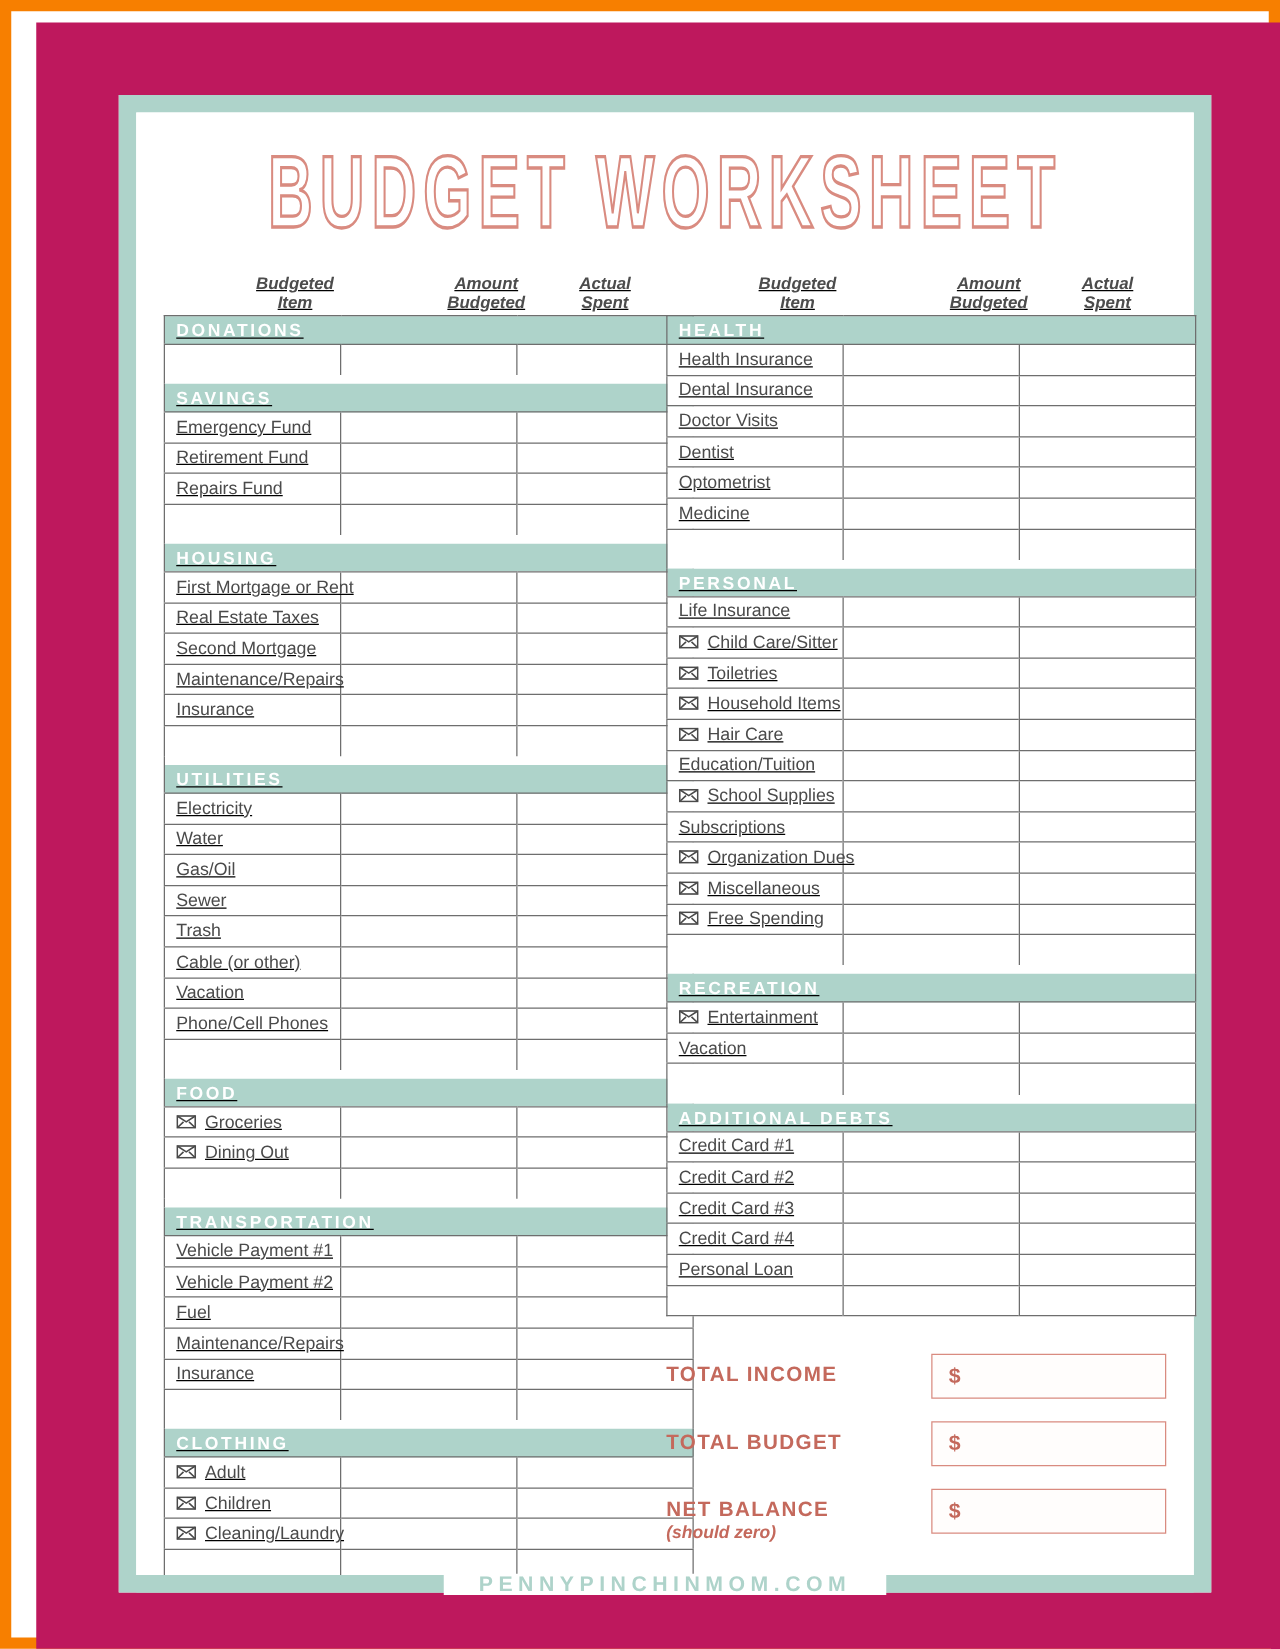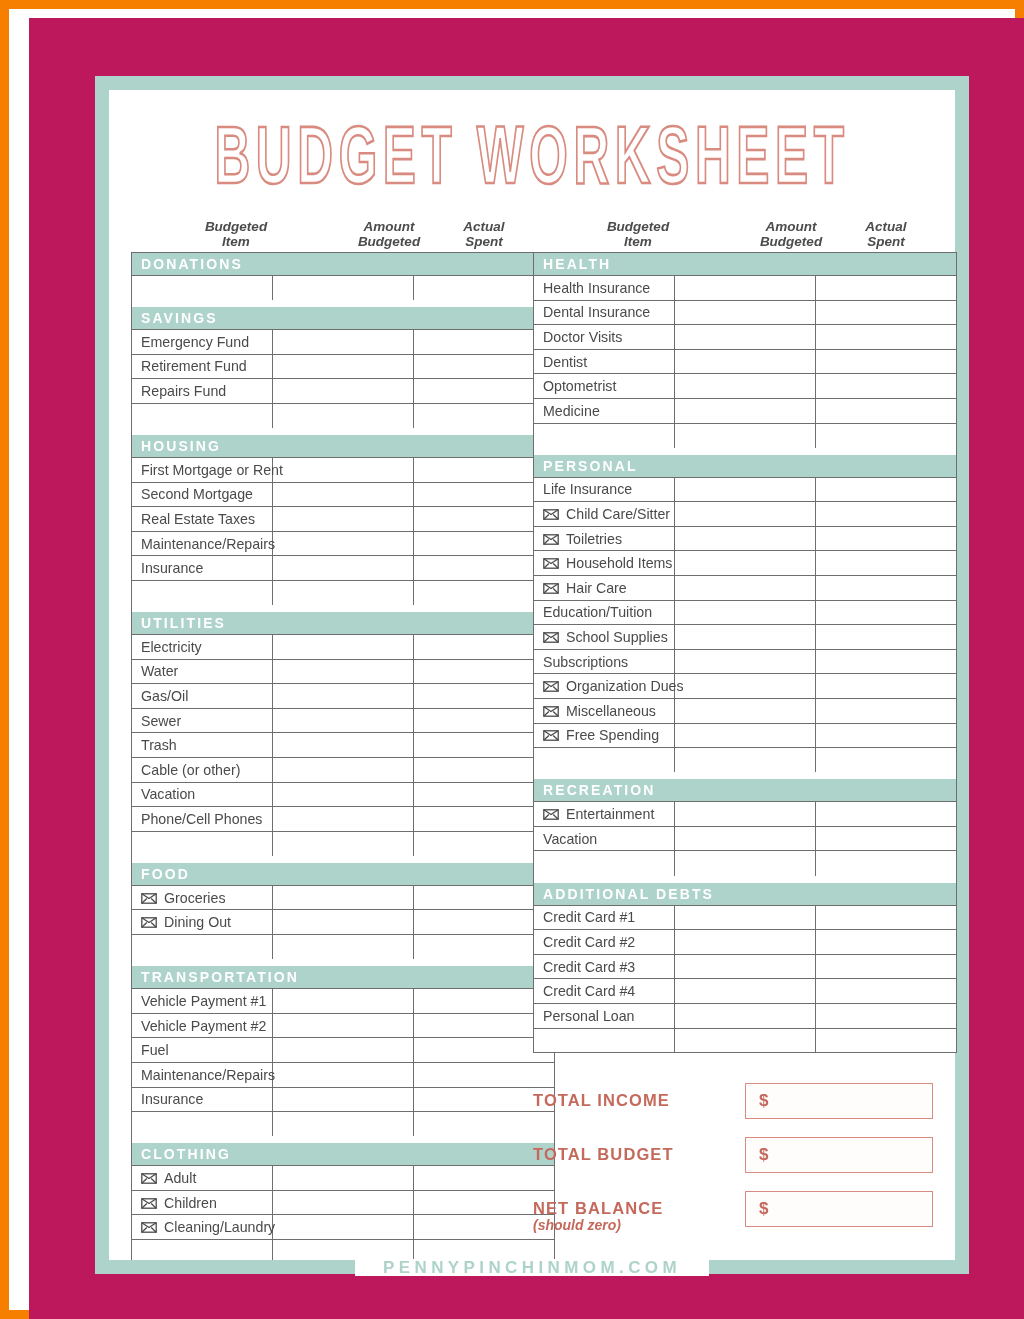--- a/index.html
+++ b/index.html
@@ -65,21 +65,21 @@
 
   
   #columns {
     position: absolute;
     left: 0; top: 118px;
     width: 100%;
     display: flex;
     justify-content: space-between;
     padding: 0 22px;
   }
-  .col { width: 400px; }
+  .col { width: 400px; text-decoration: underline; }
 
   
   .colhead {
     display: flex;
     align-items: flex-end;
     height: 44px;
     font-style: italic;
     font-weight: 700;
     font-size: 13.5px;
     color: #4c4c4c;
@@ -279,26 +279,26 @@
                     <td colspan="3">
                       <span>HOUSING</span>
                     </td>
                   </tr>
                   <tr class="item-row">
                     <td class="c-label"><span>First Mortgage or Rent</span></td>
                     <td class="c-amt"></td>
                     <td class="c-act"></td>
                   </tr>
                   <tr class="item-row">
+                    <td class="c-label"><span>Real Estate Taxes</span></td>
+                    <td class="c-amt"></td>
+                    <td class="c-act"></td>
+                  </tr>
+                  <tr class="item-row">
                     <td class="c-label"><span>Second Mortgage</span></td>
-                    <td class="c-amt"></td>
-                    <td class="c-act"></td>
-                  </tr>
-                  <tr class="item-row">
-                    <td class="c-label"><span>Real Estate Taxes</span></td>
                     <td class="c-amt"></td>
                     <td class="c-act"></td>
                   </tr>
                   <tr class="item-row">
                     <td class="c-label"><span>Maintenance/Repairs</span></td>
                     <td class="c-amt"></td>
                     <td class="c-act"></td>
                   </tr>
                   <tr class="item-row">
                     <td class="c-label"><span>Insurance</span></td>

